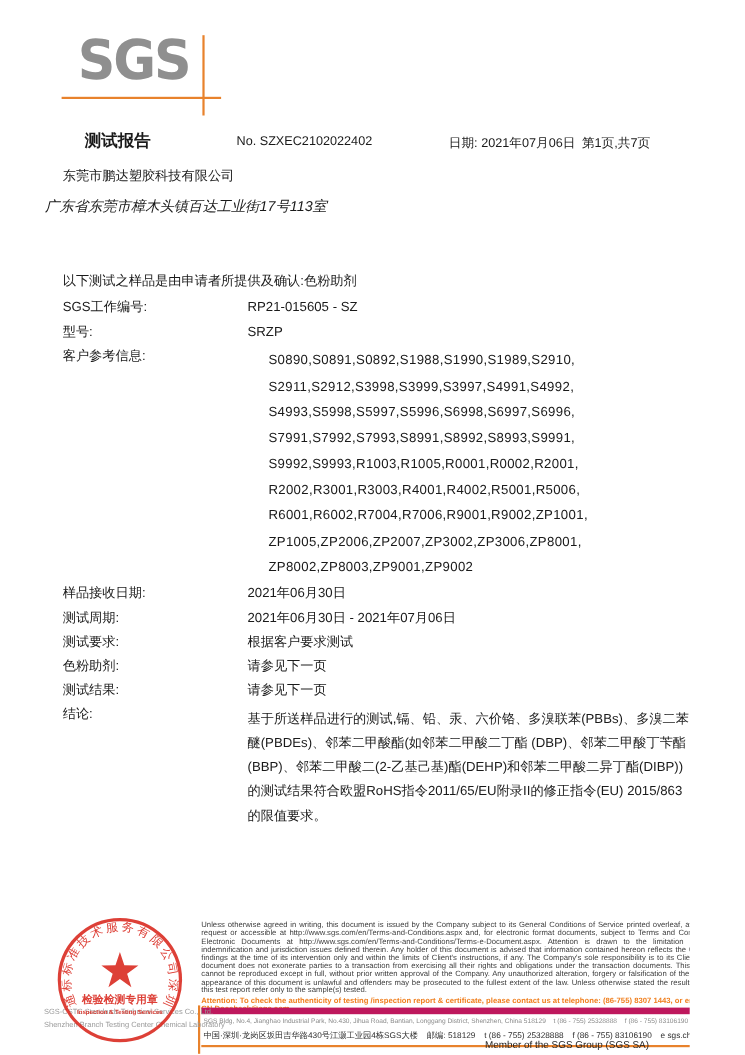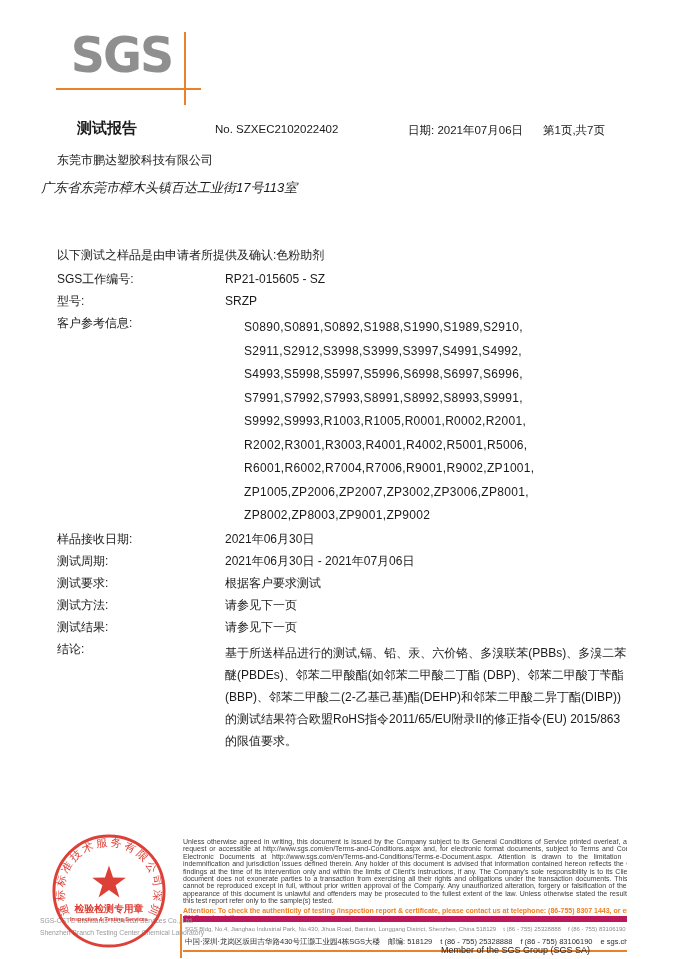--- a/index.html
+++ b/index.html
@@ -10,21 +10,21 @@
   .logo-text{position:absolute;left:68px;top:30px;font-family:"DejaVu Sans",sans-serif;
              font-weight:bold;font-size:50px;line-height:50px;color:#8f8f8f;
              letter-spacing:-2px;transform:scaleX(.95);}
   .logo-hline{position:absolute;left:56px;top:88px;width:145px;height:2px;background:#e8822c;}
   .logo-vline{position:absolute;left:184px;top:32px;width:2px;height:73px;background:#e8822c;}
 
   
   .hdr-title{position:absolute;left:57px;top:119px;font-size:15px;font-weight:bold;margin-left:20px;}
   .hdr-no{position:absolute;left:215px;top:123px;font-size:11.5px;}
   .hdr-date{position:absolute;left:408px;top:123px;font-size:11.5px;}
-  .hdr-page{position:absolute;left:543px;top:123px;font-size:11.5px;}
+  .hdr-page{position:absolute;left:529px;top:123px;font-size:11.5px;}
 
   .company{position:absolute;left:57px;top:152px;font-size:12px;}
   .company-addr{position:absolute;left:41px;top:179px;font-size:13px;font-style:italic;}
 
   .statement{position:absolute;left:57px;top:247px;font-size:12px;}
 
   
   .fields{position:absolute;left:57px;top:272px;width:572px;}
   .frow{display:flex;align-items:flex-start;margin-bottom:8px;}
   .flabel{flex:0 0 168px;font-size:12px;line-height:14px;}
@@ -99,21 +99,21 @@
     </div>
     <div class="frow">
       <div class="flabel">测试周期:</div>
       <div class="fvalue">2021年06月30日 - 2021年07月06日</div>
     </div>
     <div class="frow">
       <div class="flabel">测试要求:</div>
       <div class="fvalue">根据客户要求测试</div>
     </div>
     <div class="frow">
-      <div class="flabel">测试方法:</div>
+      <div class="flabel">色粉助剂:</div>
       <div class="fvalue">请参见下一页</div>
     </div>
     <div class="frow">
       <div class="flabel">测试结果:</div>
       <div class="fvalue">请参见下一页</div>
     </div>
     <div class="frow">
       <div class="flabel">结论:</div>
       <div class="fvalue conclusion-value">基于所送样品进行的测试,镉、铅、汞、六价铬、多溴联苯(PBBs)、多溴二苯醚(PBDEs)、邻苯二甲酸酯(如邻苯二甲酸二丁酯 (DBP)、邻苯二甲酸丁苄酯(BBP)、邻苯二甲酸二(2-乙基己基)酯(DEHP)和邻苯二甲酸二异丁酯(DIBP))的测试结果符合欧盟RoHS指令2011/65/EU附录II的修正指令(EU) 2015/863 的限值要求。</div>
     </div>

